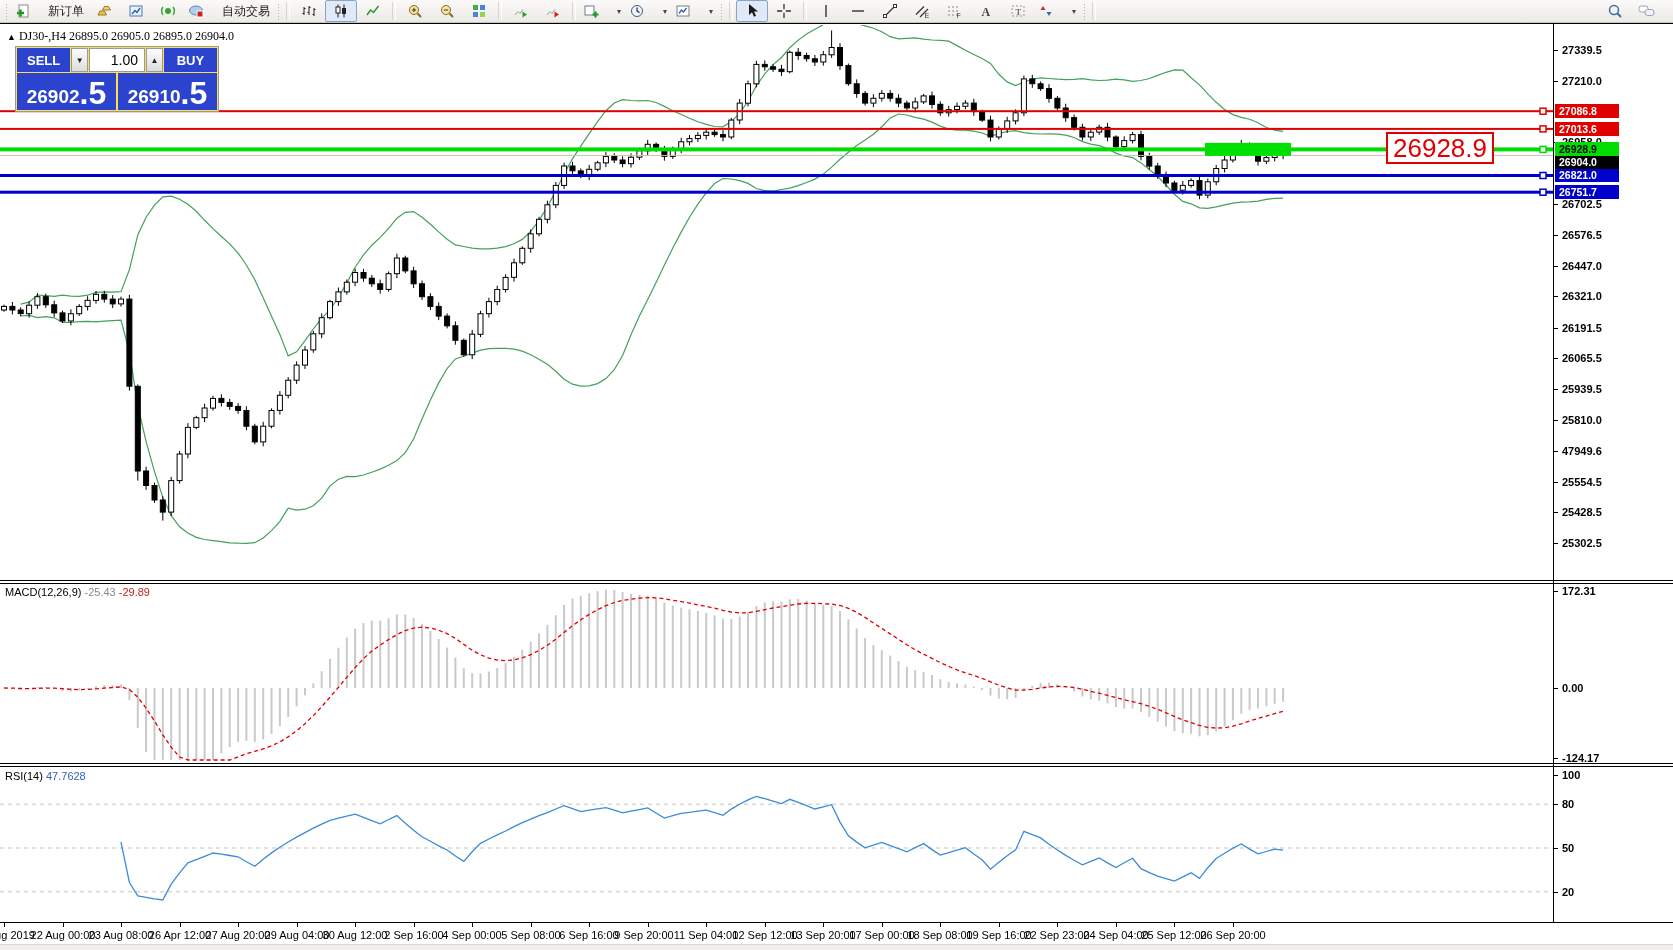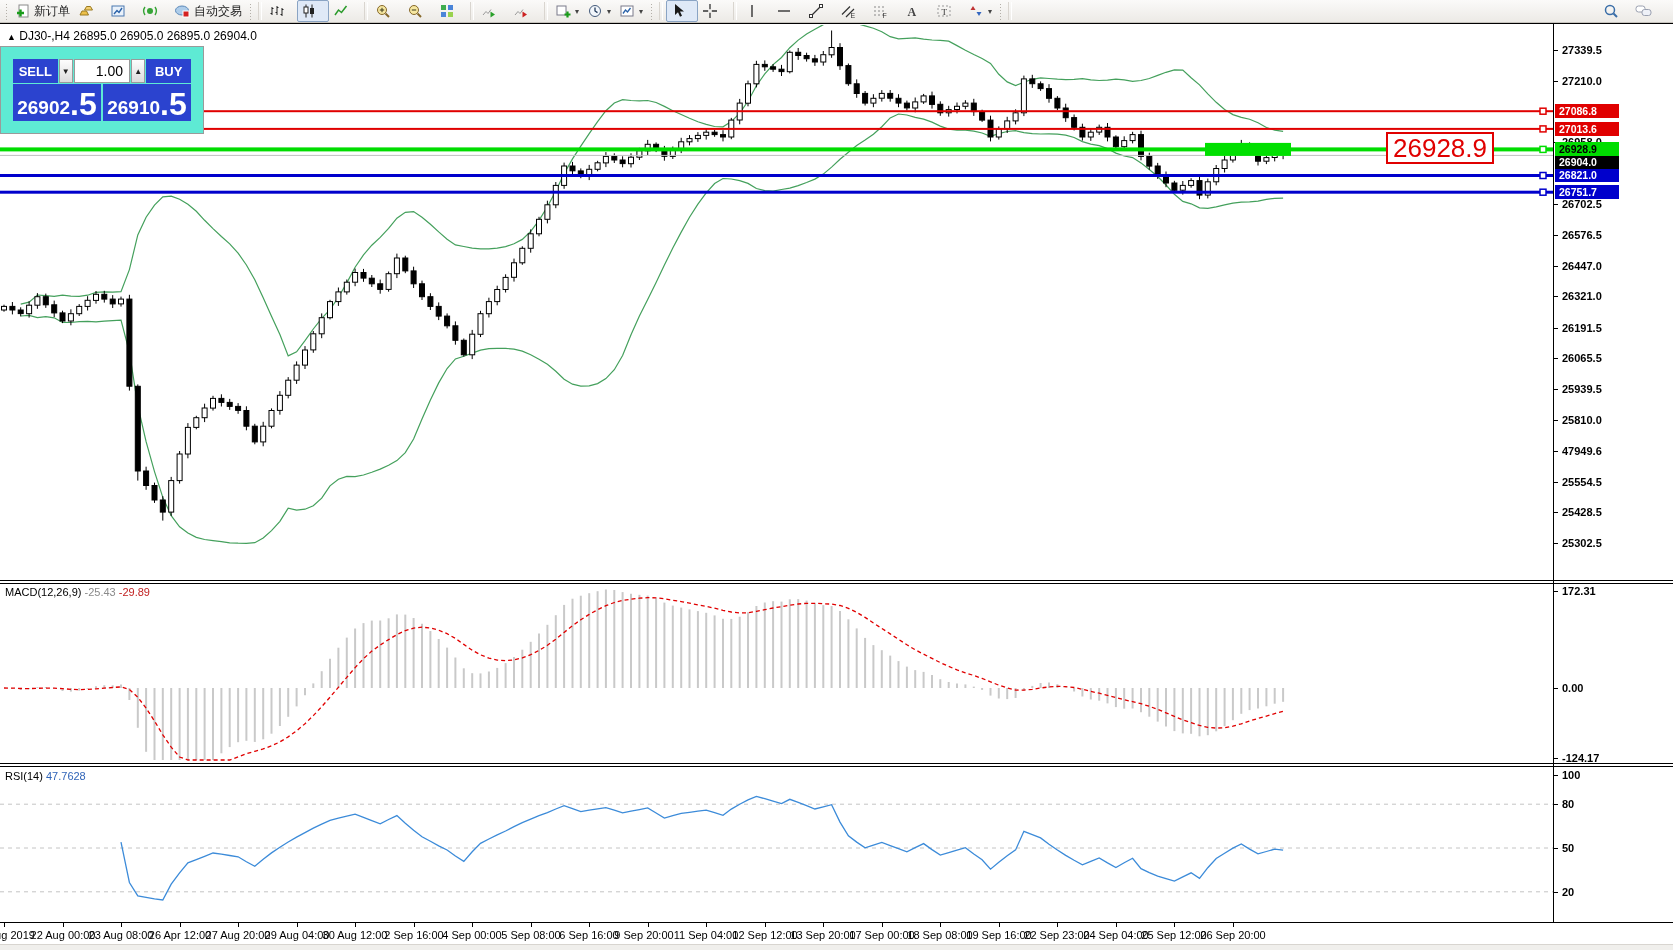--- a/index.html
+++ b/index.html
@@ -1,19 +1,19 @@
 <!DOCTYPE html>
 <html><head>
 <meta charset="utf-8">
 <style>
   html,body{margin:0;padding:0;background:#fff;}
   body{width:1673px;height:950px;overflow:hidden;font-family:"Liberation Sans",sans-serif;-webkit-font-smoothing:none;}
   
   #toolbar{position:absolute;left:0;top:0;width:1673px;height:23px;background:linear-gradient(#fbfaf9,#eceae6);border-bottom:1px solid #c6c3bd;display:flex;align-items:center;padding:0 2px;box-sizing:border-box;}
-  .tb{height:20px;min-width:24px;display:flex;align-items:center;justify-content:flex-start;gap:3px;border:1px solid transparent;border-radius:2px;padding:0 3px;font-size:12px;color:#222;cursor:default;}
+  .tb{height:20px;min-width:24px;display:flex;align-items:center;justify-content:center;gap:17px;border:1px solid transparent;border-radius:2px;padding:0 3px;font-size:12px;color:#222;cursor:default;}
   .tb.active{border-color:#8aa4c4;background:#dfe9f7;}
   .tb svg{display:block;}
   .grip{width:5px;height:18px;margin:0 2px;background-image:radial-gradient(#b3afa8 34%,transparent 36%);background-size:3px 3px;background-position:1px 1px;}
   .sep{width:2px;height:18px;border-left:1px solid #d9d5cf;border-right:1px solid #ffffff;margin:0 3px;}
   .dd{font-size:8px;color:#444;margin-left:1px;}
   .tf{height:19px;min-width:25px;display:flex;align-items:center;justify-content:center;font-size:11px;color:#333;border:1px solid transparent;border-radius:2px;padding:0 3px;}
   .tf.active{border-color:#8aa4c4;background:#dfe9f7;}
   .tb-spacer{margin-left:auto;}
   
   #chart{position:absolute;left:0;top:23px;width:1673px;height:927px;background:#fff;border-top:1px solid #000;box-sizing:border-box;}
@@ -25,27 +25,27 @@
   #split1{top:556px;} #split2{top:739px;}
   #axis-col{position:absolute;left:1553px;top:0;width:120px;height:898px;border-left:1px solid #000;box-sizing:border-box;padding-left:48px;}
   .ytick-dash{position:absolute;left:0;width:4px;height:1px;background:#000;}
   .ytick-label{position:absolute;left:8px;font-size:11px;font-weight:bold;color:#000;white-space:nowrap;}
   .price-tag{position:absolute;left:1px;width:64px;height:14px;line-height:14px;font-size:10.5px;font-weight:bold;text-align:left;padding-left:4px;box-sizing:border-box;white-space:nowrap;}
   #xaxis{position:absolute;left:0;top:898px;width:1673px;height:29px;border-top:1px solid #000;background:#fff;box-sizing:border-box;}
   .xtick{position:absolute;top:0;width:1px;height:4px;background:#000;}
   .xlabel{position:absolute;top:6px;font-size:11px;color:#000;white-space:nowrap;transform:translateX(-50%);}
   #status-strip{position:absolute;left:0;top:920px;width:1673px;height:7px;background:#f0efec;border-top:1px solid #d8d5d0;}
   
-  #sym-header{position:absolute;left:7px;top:5px;font-size:12px;color:#000;white-space:nowrap;}
+  #sym-header{position:absolute;left:7px;top:5px;font-size:12px;color:#000;white-space:nowrap;font-family:Liberation Serif, serif;}
   #sym-header .mk{font-size:9px;}
   .ind-label{position:absolute;left:5px;font-size:11px;color:#000;white-space:nowrap;}
   #macd-label{top:562px;} #rsi-label{top:746px;}
   .ind-val-gray{color:#8a8a8a;} .ind-val-red{color:#c22222;text-align:right;} .ind-val-blue{color:#3064b8;}
   
-  #tpanel{position:absolute;left:0;top:22px;width:204px;background:#5eead4;border:1px solid #9a9a9a;padding:12px;box-sizing:border-box;}
+  #tpanel{position:absolute;left:15px;top:22px;width:204px;background:#fde047;border:1px solid #9a9a9a;padding:1px;box-sizing:border-box;}
   #tp-row1{display:flex;gap:1px;height:24px;}
   .tp-btn{background:#2b43cf;color:#fff;font-size:13px;font-weight:bold;display:flex;align-items:center;justify-content:center;width:54px;height:24px;}
   .tp-step{width:17px;height:24px;background:linear-gradient(#fdfdfd,#dcdcdc);border:1px solid #9a9a9a;box-sizing:border-box;font-size:8px;color:#222;display:flex;align-items:center;justify-content:center;}
   #tp-vol{width:56px;height:24px;border:1px solid #9a9a9a;box-sizing:border-box;text-align:right;font-size:14px;padding-right:6px;font-family:"Liberation Sans",sans-serif;}
   #tp-row2{display:flex;gap:2px;margin-top:1px;height:37px;}
   .tp-price{background:#2b43cf;color:#fff;width:99px;height:37px;display:flex;align-items:flex-end;justify-content:center;padding-bottom:2px;box-sizing:border-box;}
   .tp-price .main{font-size:19px;font-weight:bold;line-height:22px;}
   .tp-price .big{font-size:32px;font-weight:bold;line-height:30px;}
   
   #annotation{position:absolute;left:1306px;top:200px;font-size:31px;font-weight:bold;color:#00cf00;text-shadow:2px 2px 0 #128a12;white-space:nowrap;}

